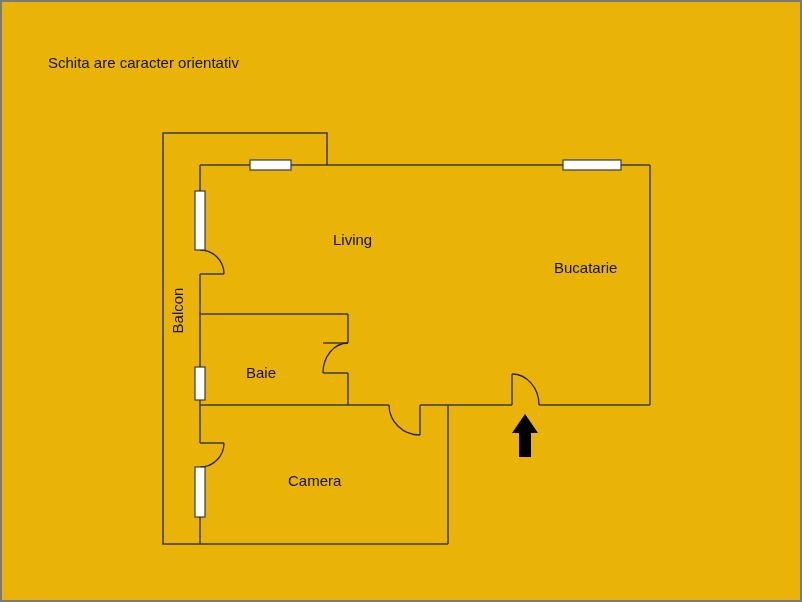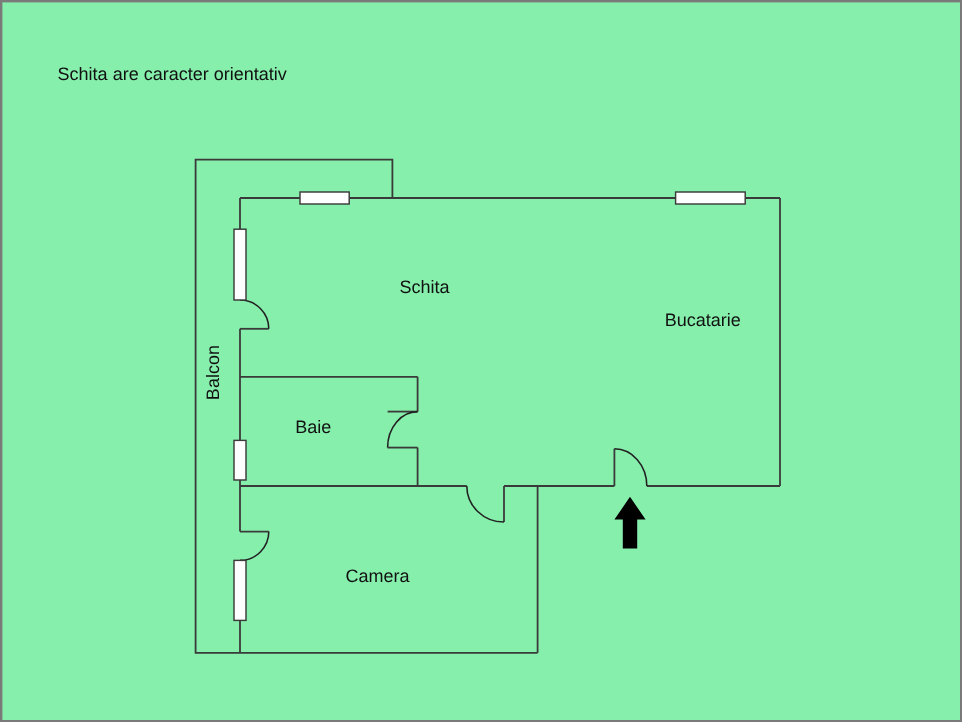--- a/index.html
+++ b/index.html
@@ -12,21 +12,21 @@
       height: 602px;
       overflow: hidden;
       font-family: "Liberation Sans", "DejaVu Sans", sans-serif;
     }
     .page {
       position: relative;
       width: 802px;
       height: 602px;
       box-sizing: border-box;
       border: 2px solid #7a7a7a;
-      background: #86efac;
+      background: #eab308;
     }
     .note {
       position: absolute;
       left: 46px;
       top: 52px;
       font-size: 15px;
       color: #111111;
       white-space: nowrap;
     }
     svg.plan {
@@ -52,21 +52,21 @@
       fill: none;
     }
     .label {
       position: absolute;
       font-size: 15px;
       color: #111111;
       white-space: nowrap;
     }
     .lbl-living { left: 331px; top: 229px; }
     .lbl-bucatarie { left: 552px; top: 257px; }
-    .lbl-baie { left: 244px; top: 346px; }
+    .lbl-baie { left: 244px; top: 362px; }
     .lbl-camera { left: 286px; top: 470px; }
     .lbl-balcon {
       left: 153px;
       top: 300px;
       transform: rotate(-90deg);
       transform-origin: center center;
     }
   </style>
 </head>
 <body>
@@ -132,19 +132,19 @@
       <rect class="window" x="195" y="467" width="10" height="50"></rect>
     </g>
 
     <g>
       <polygon fill="#000000" points="525,414 538,433 531,433 531,457 519,457 519,433 512,433"></polygon>
     </g>
   </svg>
 
   <div class="note">Schita are caracter orientativ</div>
 
-  <div class="label lbl-living">Schita</div>
+  <div class="label lbl-living">Living</div>
   <div class="label lbl-bucatarie">Bucatarie</div>
   <div class="label lbl-baie">Baie</div>
   <div class="label lbl-camera">Camera</div>
   <div class="label lbl-balcon">Balcon</div>
 
 </div>
 
 </body></html>

